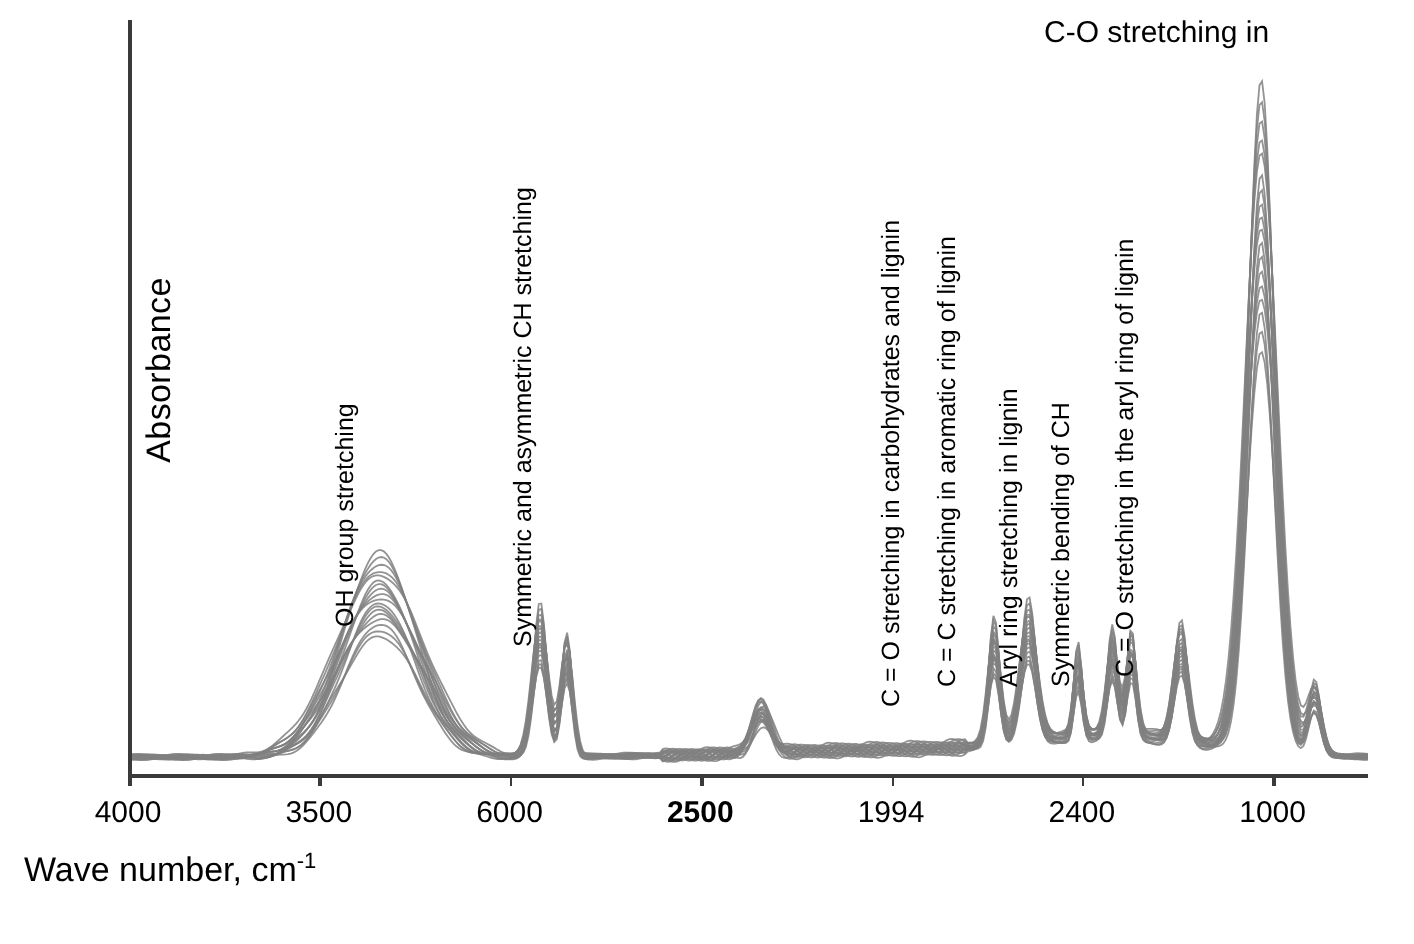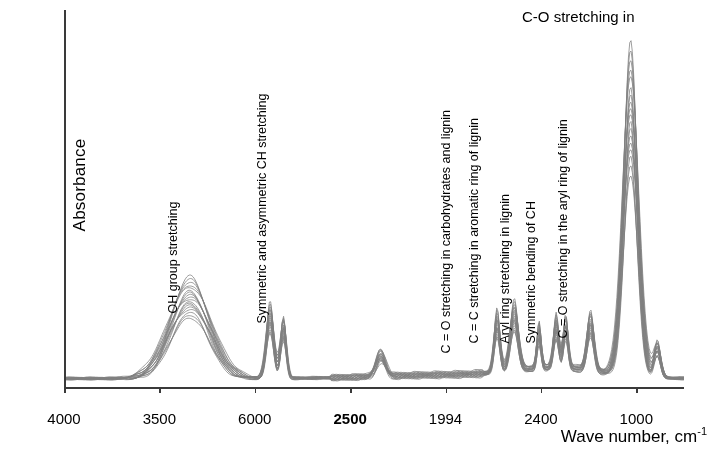--- a/index.html
+++ b/index.html
@@ -39,33 +39,33 @@
   .axis-y{ left:0; top:0; width:1.5px; height:378px; }
 
   .tick{
     position:absolute;
     top:377px;
     width:1.5px;height:6px;
     background:#3a3a3a;
   }
   .xtick-label{
     position:absolute;
-    top:400px;
+    top:388px;
     font-size:15px;
     text-align:center;
     width:60px;
     margin-left:-30px;
   }
 
   
   .xlabel{
     position:absolute;
-    left:0; right:0;
+    left:12px; right:0;
     top:425px;
-    text-align:right;
+    text-align:left;
     font-size:17px;
   }
   .xlabel sup{font-size:11px;vertical-align:super;}
 
   
   .ann{
     position:absolute;
     font-size:12.5px;
     line-height:13.5px;
     white-space:nowrap;

